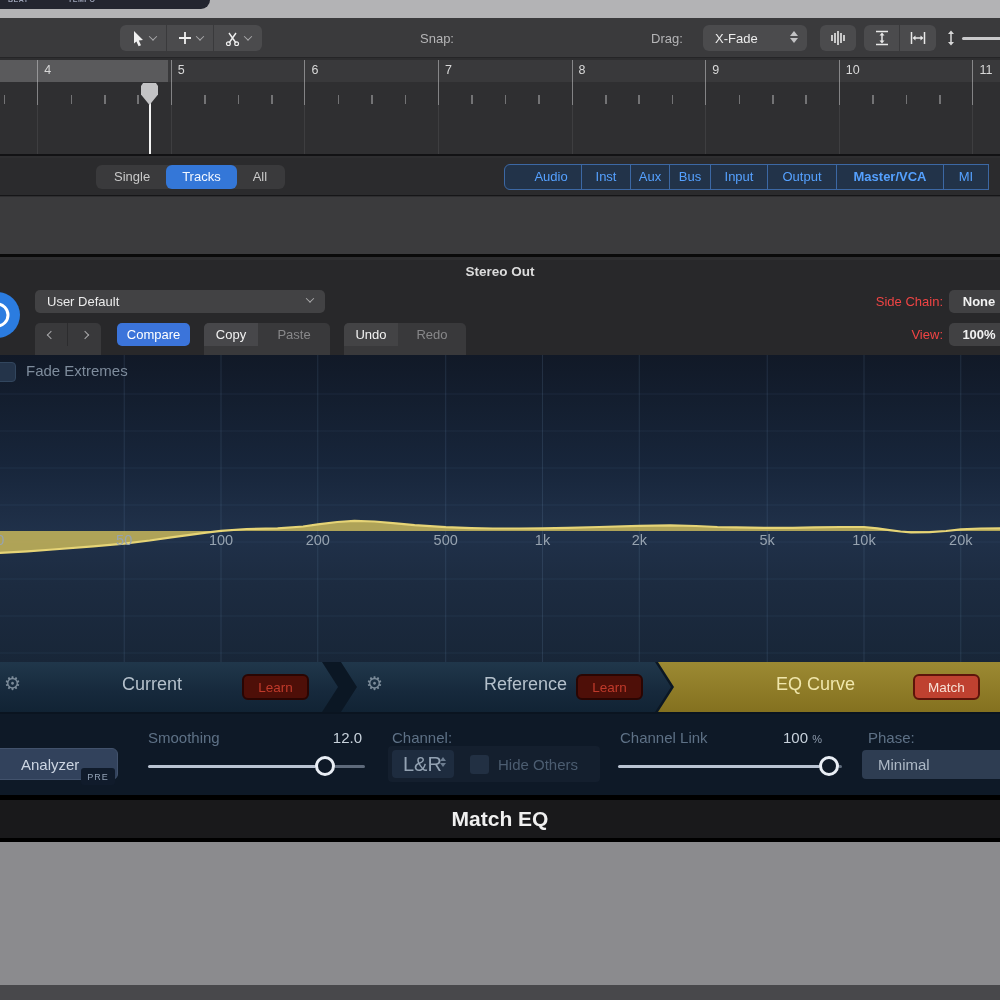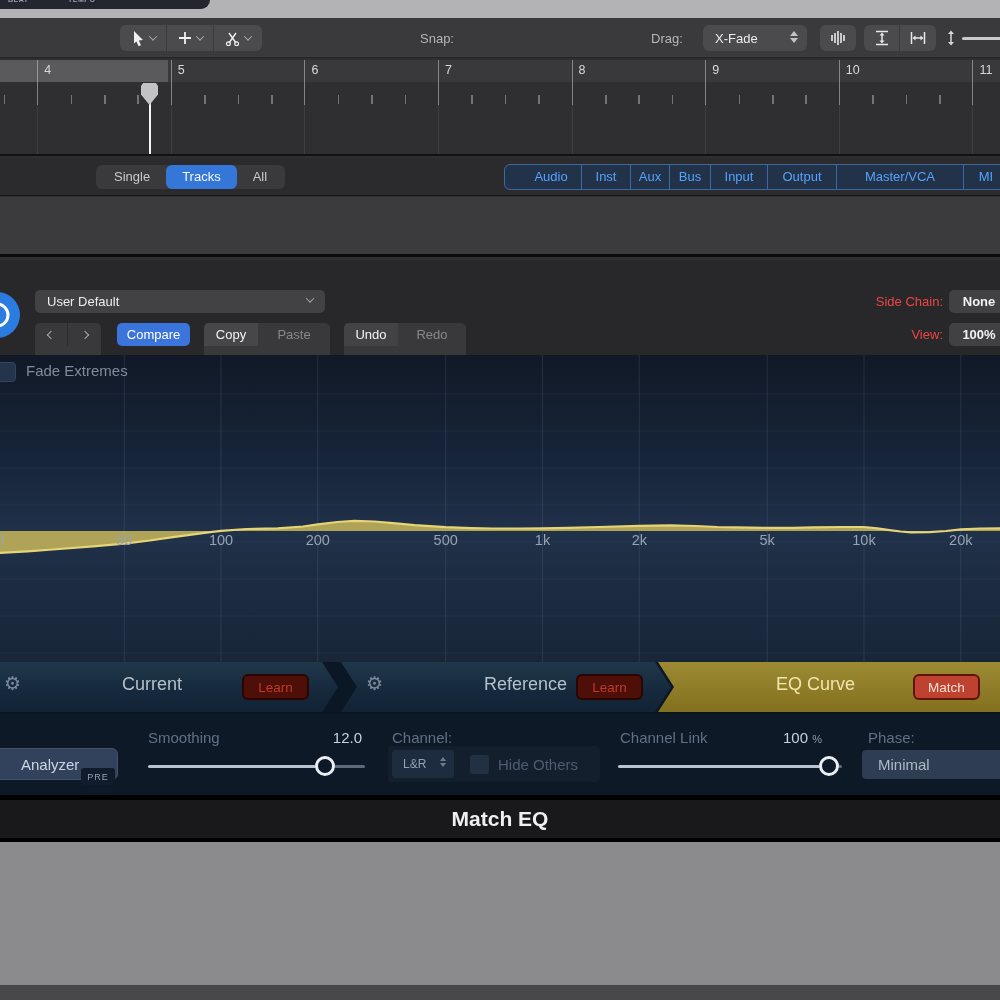--- a/index.html
+++ b/index.html
@@ -83,21 +83,21 @@
   .controls{left:0;top:712px;width:1000px;height:83px;background:#0e1927;border-top:2px solid #0a1420;}
   .clabel{position:absolute;top:15px;font-size:15px;color:#5e7186;}
   .cvalue{position:absolute;top:15px;font-size:15px;color:#c8d2dc;text-align:right;}
   .unit{font-size:11px;color:#8c99aa;}
   .track{position:absolute;height:2.5px;border-radius:2px;background:#b9c3d2;}
   .track-dim{position:absolute;height:2.5px;border-radius:2px;background:#5e6a7b;}
   .knob{position:absolute;width:20px;height:20px;border-radius:50%;background:#0e1927;border:3px solid #e9eef5;}
   .analyzer{position:absolute;left:-10px;top:34px;width:128px;height:32px;background:#32425c;border:1px solid #42526c;border-radius:6px;color:#ccd5e2;font-size:15px;display:flex;align-items:center;padding-left:30px;}
   .prebadge{position:absolute;left:90px;top:7px;width:34px;height:17px;background:#101b2b;border-radius:3px;color:#94a3b7;font-size:9px;letter-spacing:1px;display:flex;align-items:center;justify-content:center;margin-top:12px;}
   .chpanel{position:absolute;left:388px;top:32px;width:212px;height:36px;background:#141f2e;border-radius:4px;}
-  .lrbox{position:absolute;left:392px;top:36px;width:62px;height:28px;background:#1e2c3f;border-radius:4px;color:#93a2b2;font-size:12px;display:flex;align-items:center;padding-left:11px;}
+  .lrbox{position:absolute;left:392px;top:36px;width:62px;height:28px;background:#1e2c3f;border-radius:4px;color:#93a2b2;font-size:20px;display:flex;align-items:center;padding-left:11px;}
   .lr-arrows{position:absolute;right:8px;top:7px;display:flex;flex-direction:column;gap:2px;align-items:center;}
   .lr-arrows .tri-u{border-bottom-color:#6d7d90;border-left-width:3.5px;border-right-width:3.5px;border-bottom-width:4px;}
   .lr-arrows .tri-d{border-top-color:#6d7d90;border-left-width:3.5px;border-right-width:3.5px;border-top-width:4px;}
   .hidebox{position:absolute;left:470px;top:41px;width:19px;height:19px;background:#223043;border-radius:3px;}
   .hidelabel{position:absolute;left:498px;top:42px;font-size:15px;color:#4c5d71;}
   .phasebox{position:absolute;left:862px;top:36px;width:145px;height:29px;background:#2e3d52;border-radius:4px;color:#adb9c6;font-size:15px;display:flex;align-items:center;padding-left:16px;}
 
   
   .titlebar{left:0;top:795px;width:1000px;height:47px;background:#000;}
   .titlebar .inner{position:absolute;left:0;top:5px;width:1000px;height:38px;background:#19191b;color:#f0f0f0;font-size:21px;font-weight:600;display:flex;align-items:center;justify-content:center;}
@@ -236,28 +236,29 @@
         <div class="seg-item active">Tracks</div>
         <div class="seg-item">All</div>
       </div>
     <div class="chtabs" id="right-tabs">
         <div class="chtab" style="width: 78px;">Audio</div>
         <div class="chtab" style="width: 50px;">Inst</div>
         <div class="chtab" style="width: 40px;">Aux</div>
         <div class="chtab" style="width: 42px;">Bus</div>
         <div class="chtab" style="width: 58px;">Input</div>
         <div class="chtab" style="width: 70px;">Output</div>
-        <div class="chtab" style="width: 128px;">Master/VCA</div>
+        <div class="chtab" style="width: 108px; font-weight: bold;">Master/VCA</div>
         <div class="chtab" style="width: 46px;">MI</div>
       </div>
   </div>
 
   <div class="abs gap"></div>
 
   <div class="abs phead">
+    <div class="ptitle">Stereo Out</div>
     <div class="power">
       <svg width="46" height="46" viewBox="0 0 46 46">
         <circle cx="23" cy="23" r="11" fill="none" stroke="#ffffff" stroke-width="3" stroke-dasharray="52 18" stroke-dashoffset="-44" stroke-linecap="round"></circle>
         <path d="M23,8 V20" stroke="#ffffff" stroke-width="3" stroke-linecap="round"></path>
       </svg>
     </div>
     <div class="preset">
       <span>User Default</span>
       <span class="chev"></span>
     </div>

